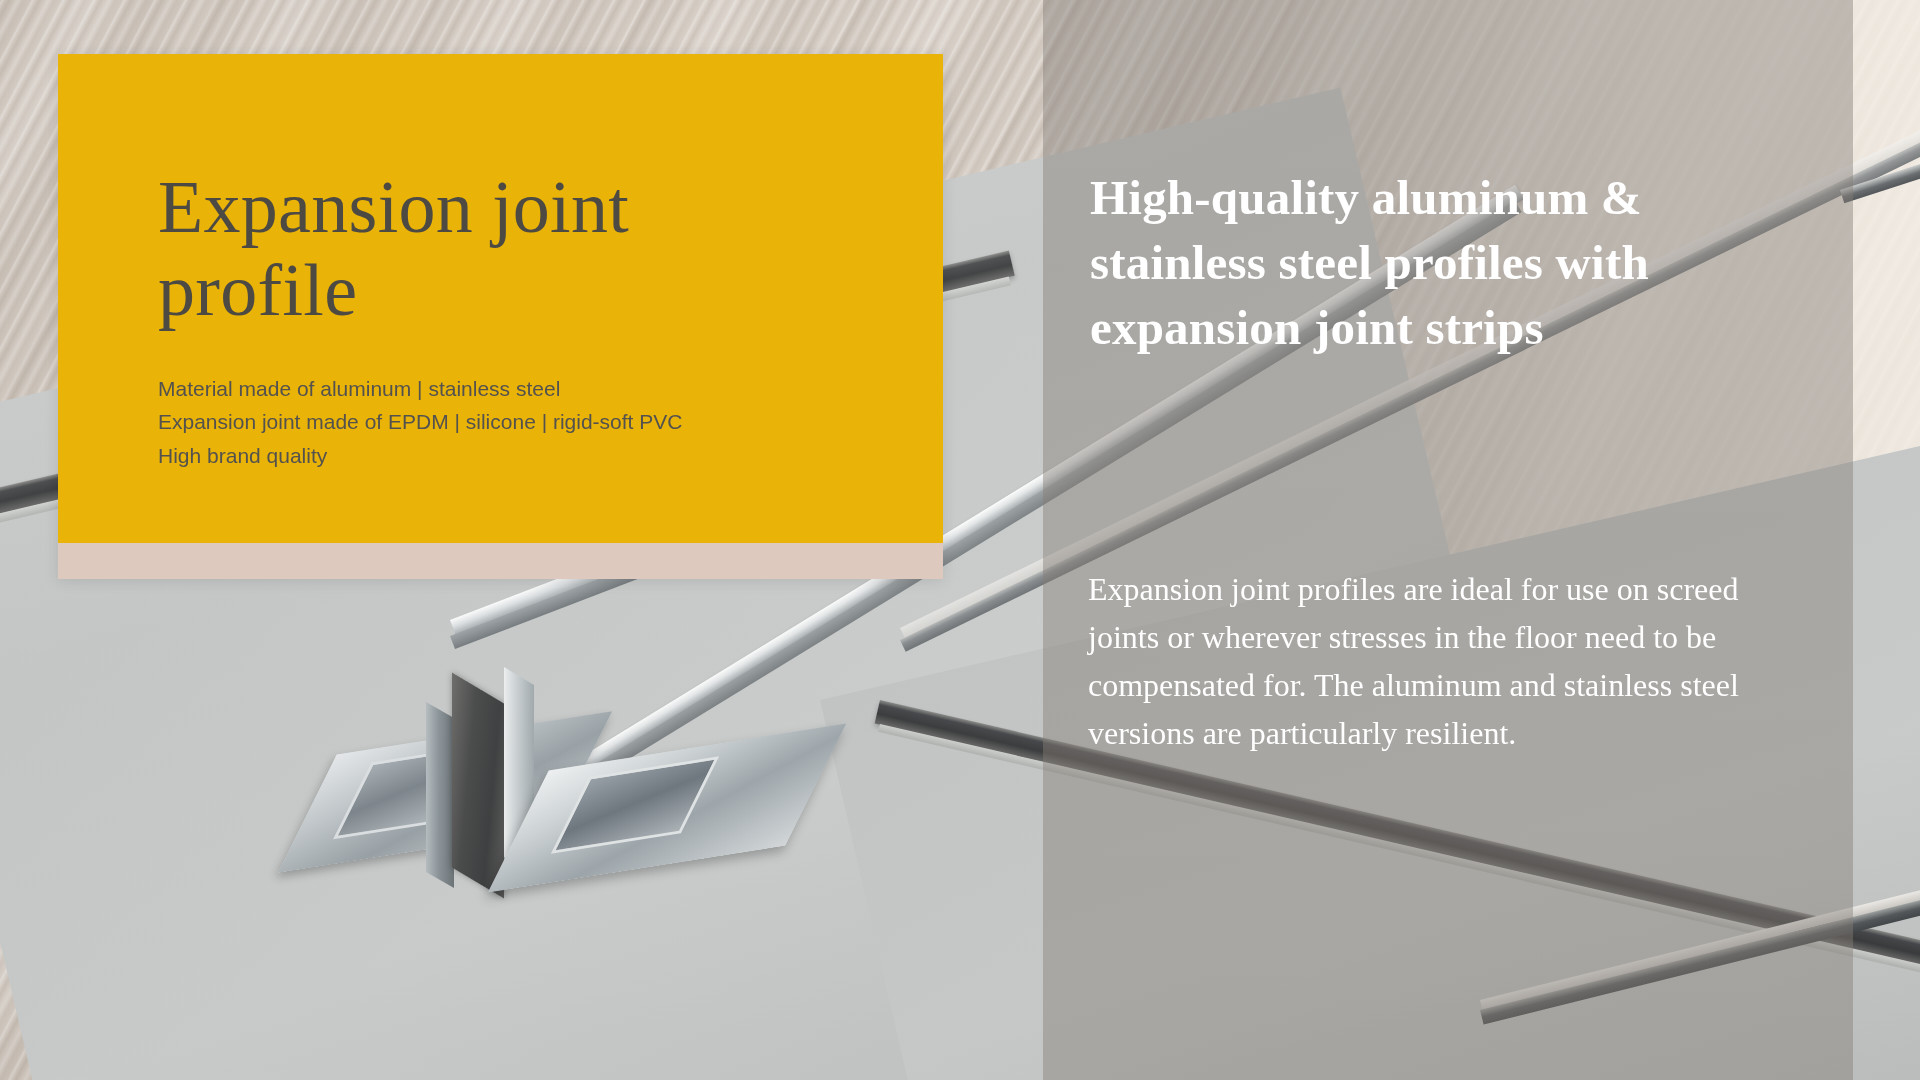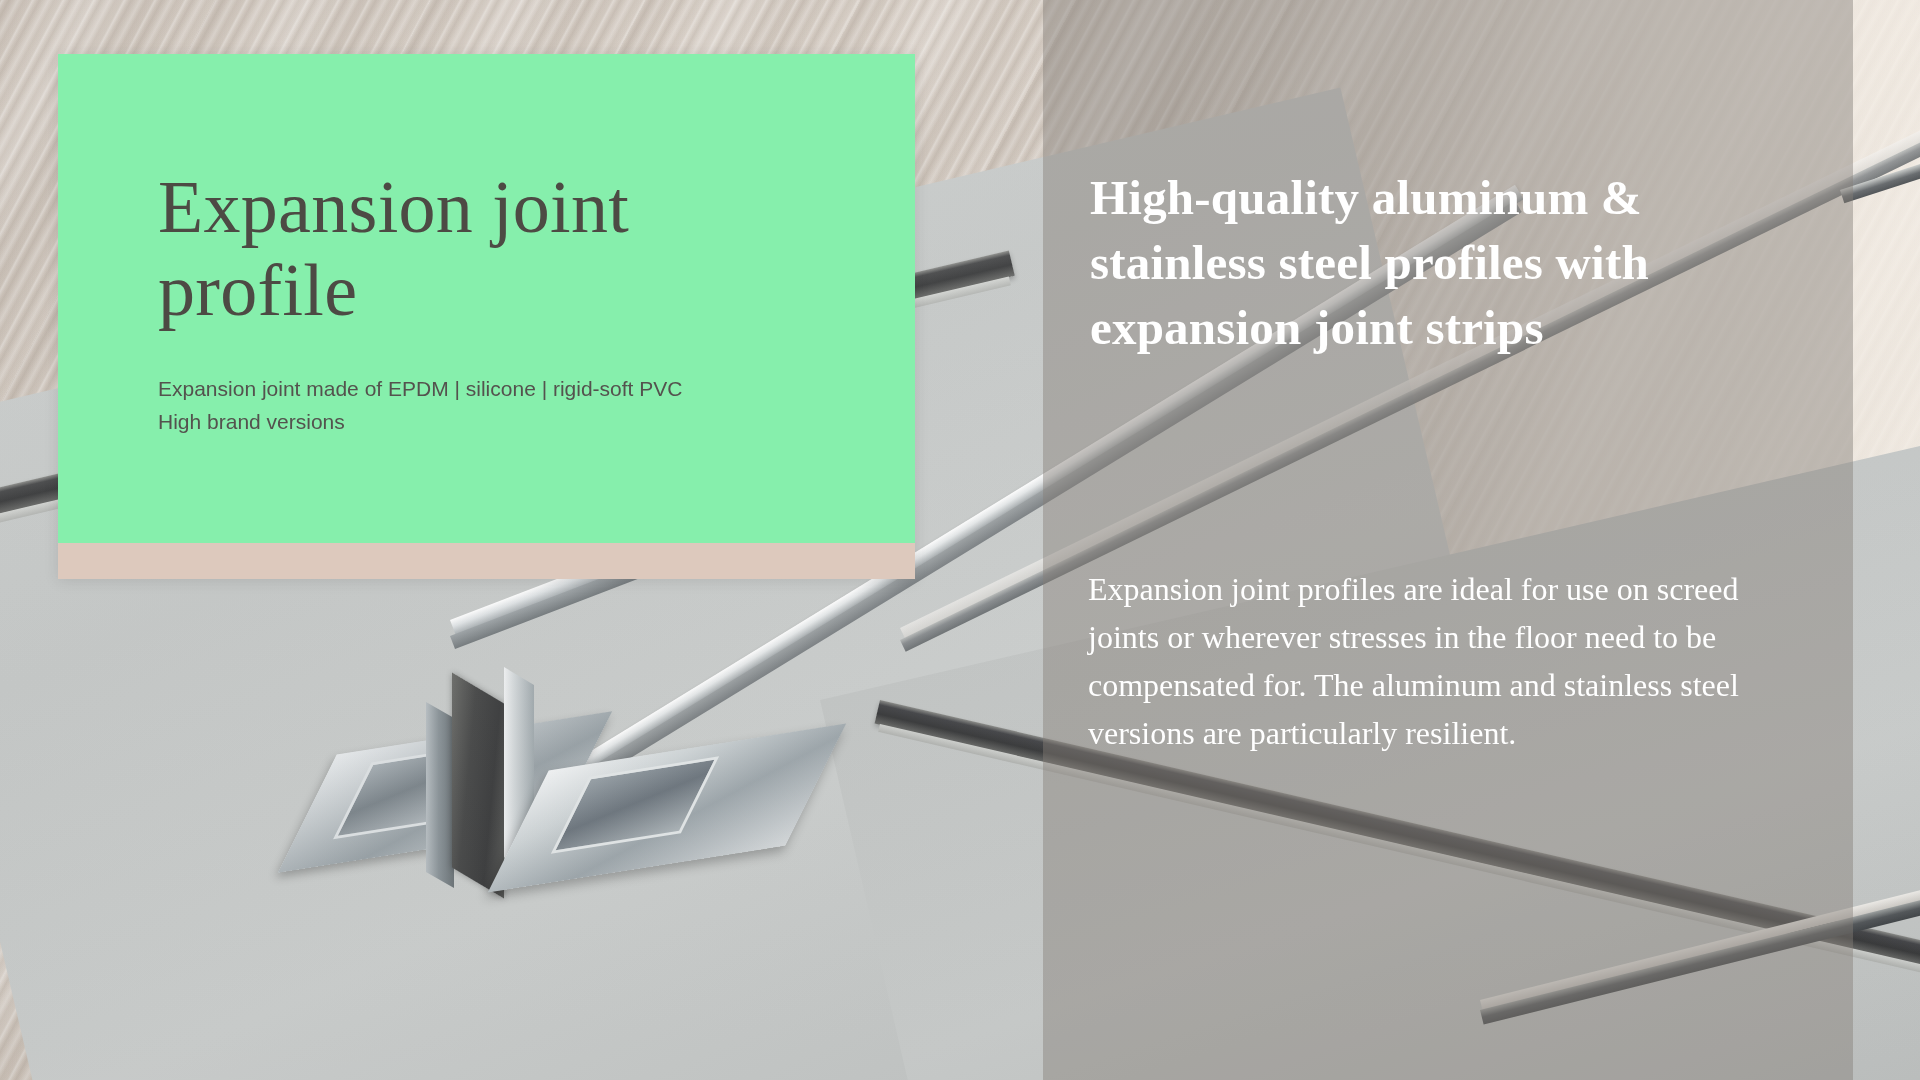--- a/index.html
+++ b/index.html
@@ -270,22 +270,23 @@
     line-height: 1.50;
     color: #ffffff;
   }
 
   
   .card {
     position: absolute;
     left: 58px; top: 54px;
     width: 857px;
     height: 525px;
-    background: #86efac;
+    background: #eab308;
     box-shadow: 0 2px 14px rgba(0,0,0,0.10);
+    padding-left: 28px;
   }
   .card-accent {
     position: absolute;
     left: 0; bottom: 0;
     width: 100%;
     height: 36px;
   }
   .card-inner {
     position: absolute;
     left: 100px;
@@ -356,20 +357,21 @@
   <div class="overlay-panel"></div>
 
   <div class="overlay-heading">High-quality aluminum &amp; stainless steel profiles with expansion joint strips</div>
 
   <div class="overlay-body">Expansion joint profiles are ideal for use on screed joints or wherever stresses in the floor need to be compensated for. The aluminum and stainless steel versions are particularly resilient.</div>
 
   <div class="card">
     <div class="card-inner">
       <h1 class="card-title">Expansion joint profile</h1>
       <div class="card-sub">
+        <div>Material made of aluminum | stainless steel</div>
         <div>Expansion joint made of EPDM | silicone | rigid-soft PVC</div>
-        <div>High brand versions</div>
+        <div>High brand quality</div>
       </div>
     </div>
     <div class="card-accent" style="background: rgb(221, 201, 189);"></div>
   </div>
 
 </div>
 
 </body></html>

